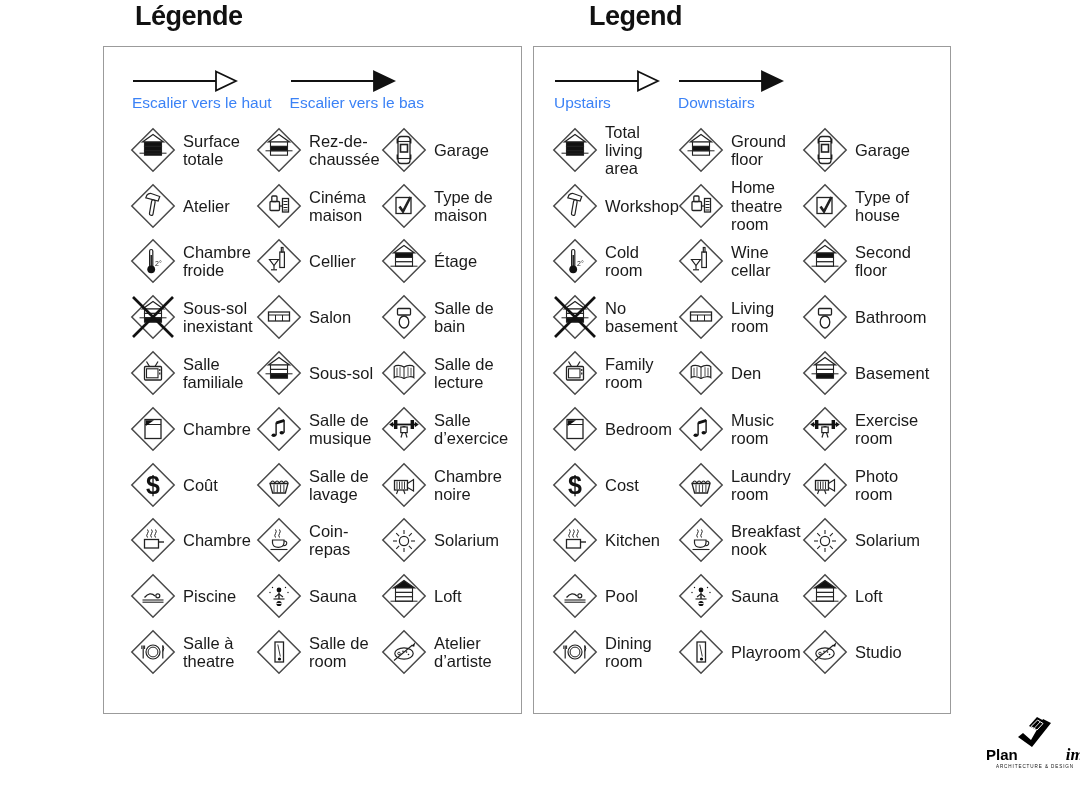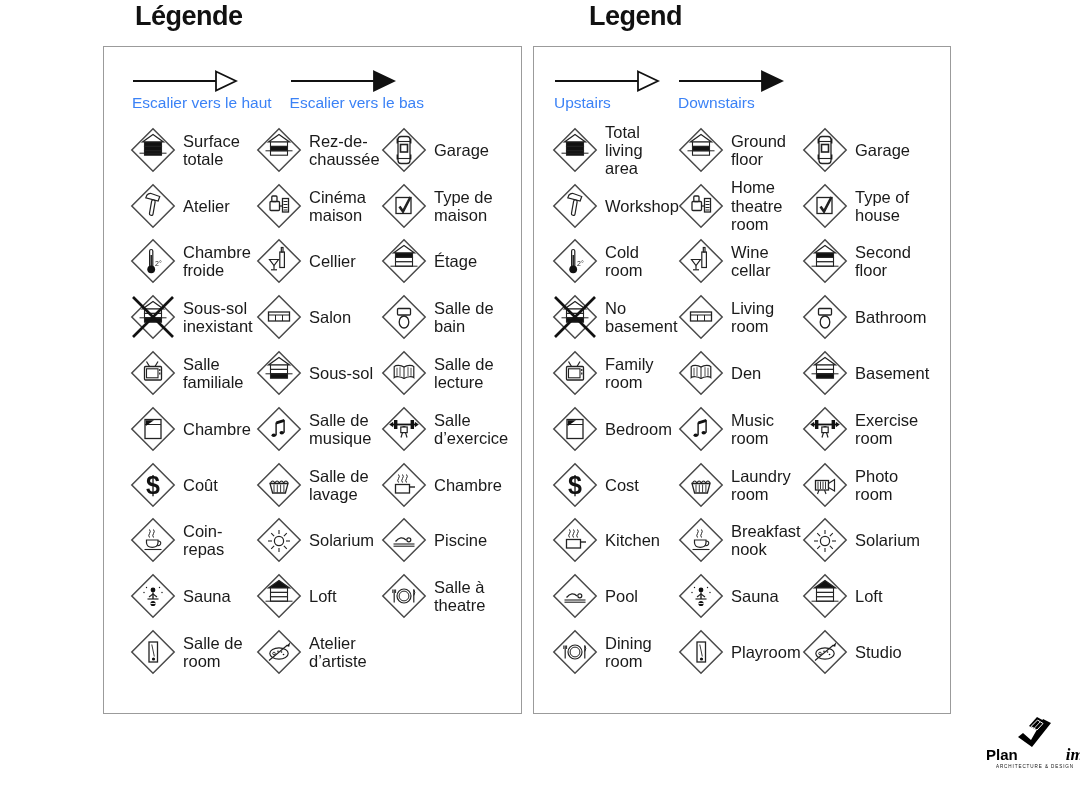--- a/index.html
+++ b/index.html
@@ -312,20 +312,36 @@
             <line x1="27.9" y1="22.5" x2="27.9" y2="30" stroke="#222" stroke-width="0.9"></line>
             <path d="M14.5,21 q2.2,-4 4.4,0 q2.2,-4 4.4,0 q2.2,-4 4.4,0 q2.2,-4 4.4,0" fill="none" stroke="#222" stroke-width="1.1"></path>
           </svg>
         </span>
         <span class="dlabel">Salle de lavage</span>
       </div>
       <div class="cell">
         <span class="dicon">
           <svg viewBox="0 0 46 46" width="46" height="46" aria-hidden="true">
             <polygon points="23,1.8 44.2,23 23,44.2 1.8,23" fill="#fff" stroke="#4a4a4a" stroke-width="1.5"></polygon>
+            <rect x="13.5" y="18.5" width="13" height="9.5" fill="#fff" stroke="#222" stroke-width="1.3"></rect>
+            <line x1="16" y1="19.5" x2="16" y2="27" stroke="#222" stroke-width="0.9"></line>
+            <line x1="18.5" y1="19.5" x2="18.5" y2="27" stroke="#222" stroke-width="0.9"></line>
+            <line x1="21" y1="19.5" x2="21" y2="27" stroke="#222" stroke-width="0.9"></line>
+            <line x1="23.5" y1="19.5" x2="23.5" y2="27" stroke="#222" stroke-width="0.9"></line>
+            <polygon points="26.5,21.5 32.5,17.5 32.5,29 26.5,25.5" fill="#fff" stroke="#222" stroke-width="1.2"></polygon>
+            <line x1="17" y1="28" x2="15.5" y2="32" stroke="#222" stroke-width="1.1"></line>
+            <line x1="22.5" y1="28" x2="24" y2="32" stroke="#222" stroke-width="1.1"></line>
+          </svg>
+        </span>
+        <span class="dlabel">Chambre noire</span>
+      </div>
+      <div class="cell">
+        <span class="dicon">
+          <svg viewBox="0 0 46 46" width="46" height="46" aria-hidden="true">
+            <polygon points="23,1.8 44.2,23 23,44.2 1.8,23" fill="#fff" stroke="#4a4a4a" stroke-width="1.5"></polygon>
             <rect x="14.5" y="22.5" width="14" height="8.5" fill="#fff" stroke="#222" stroke-width="1.3"></rect>
             <line x1="28.5" y1="25" x2="34" y2="25" stroke="#222" stroke-width="1.4"></line>
             <path d="M17.5,20.5 q-1.6,-2 0,-4 q1.6,-2 0,-4" fill="none" stroke="#222" stroke-width="1"></path>
             <path d="M21.5,20.5 q-1.6,-2 0,-4 q1.6,-2 0,-4" fill="none" stroke="#222" stroke-width="1"></path>
             <path d="M25.5,20.5 q-1.6,-2 0,-4 q1.6,-2 0,-4" fill="none" stroke="#222" stroke-width="1"></path>
           </svg>
         </span>
         <span class="dlabel">Chambre</span>
       </div>
       <div class="cell">

